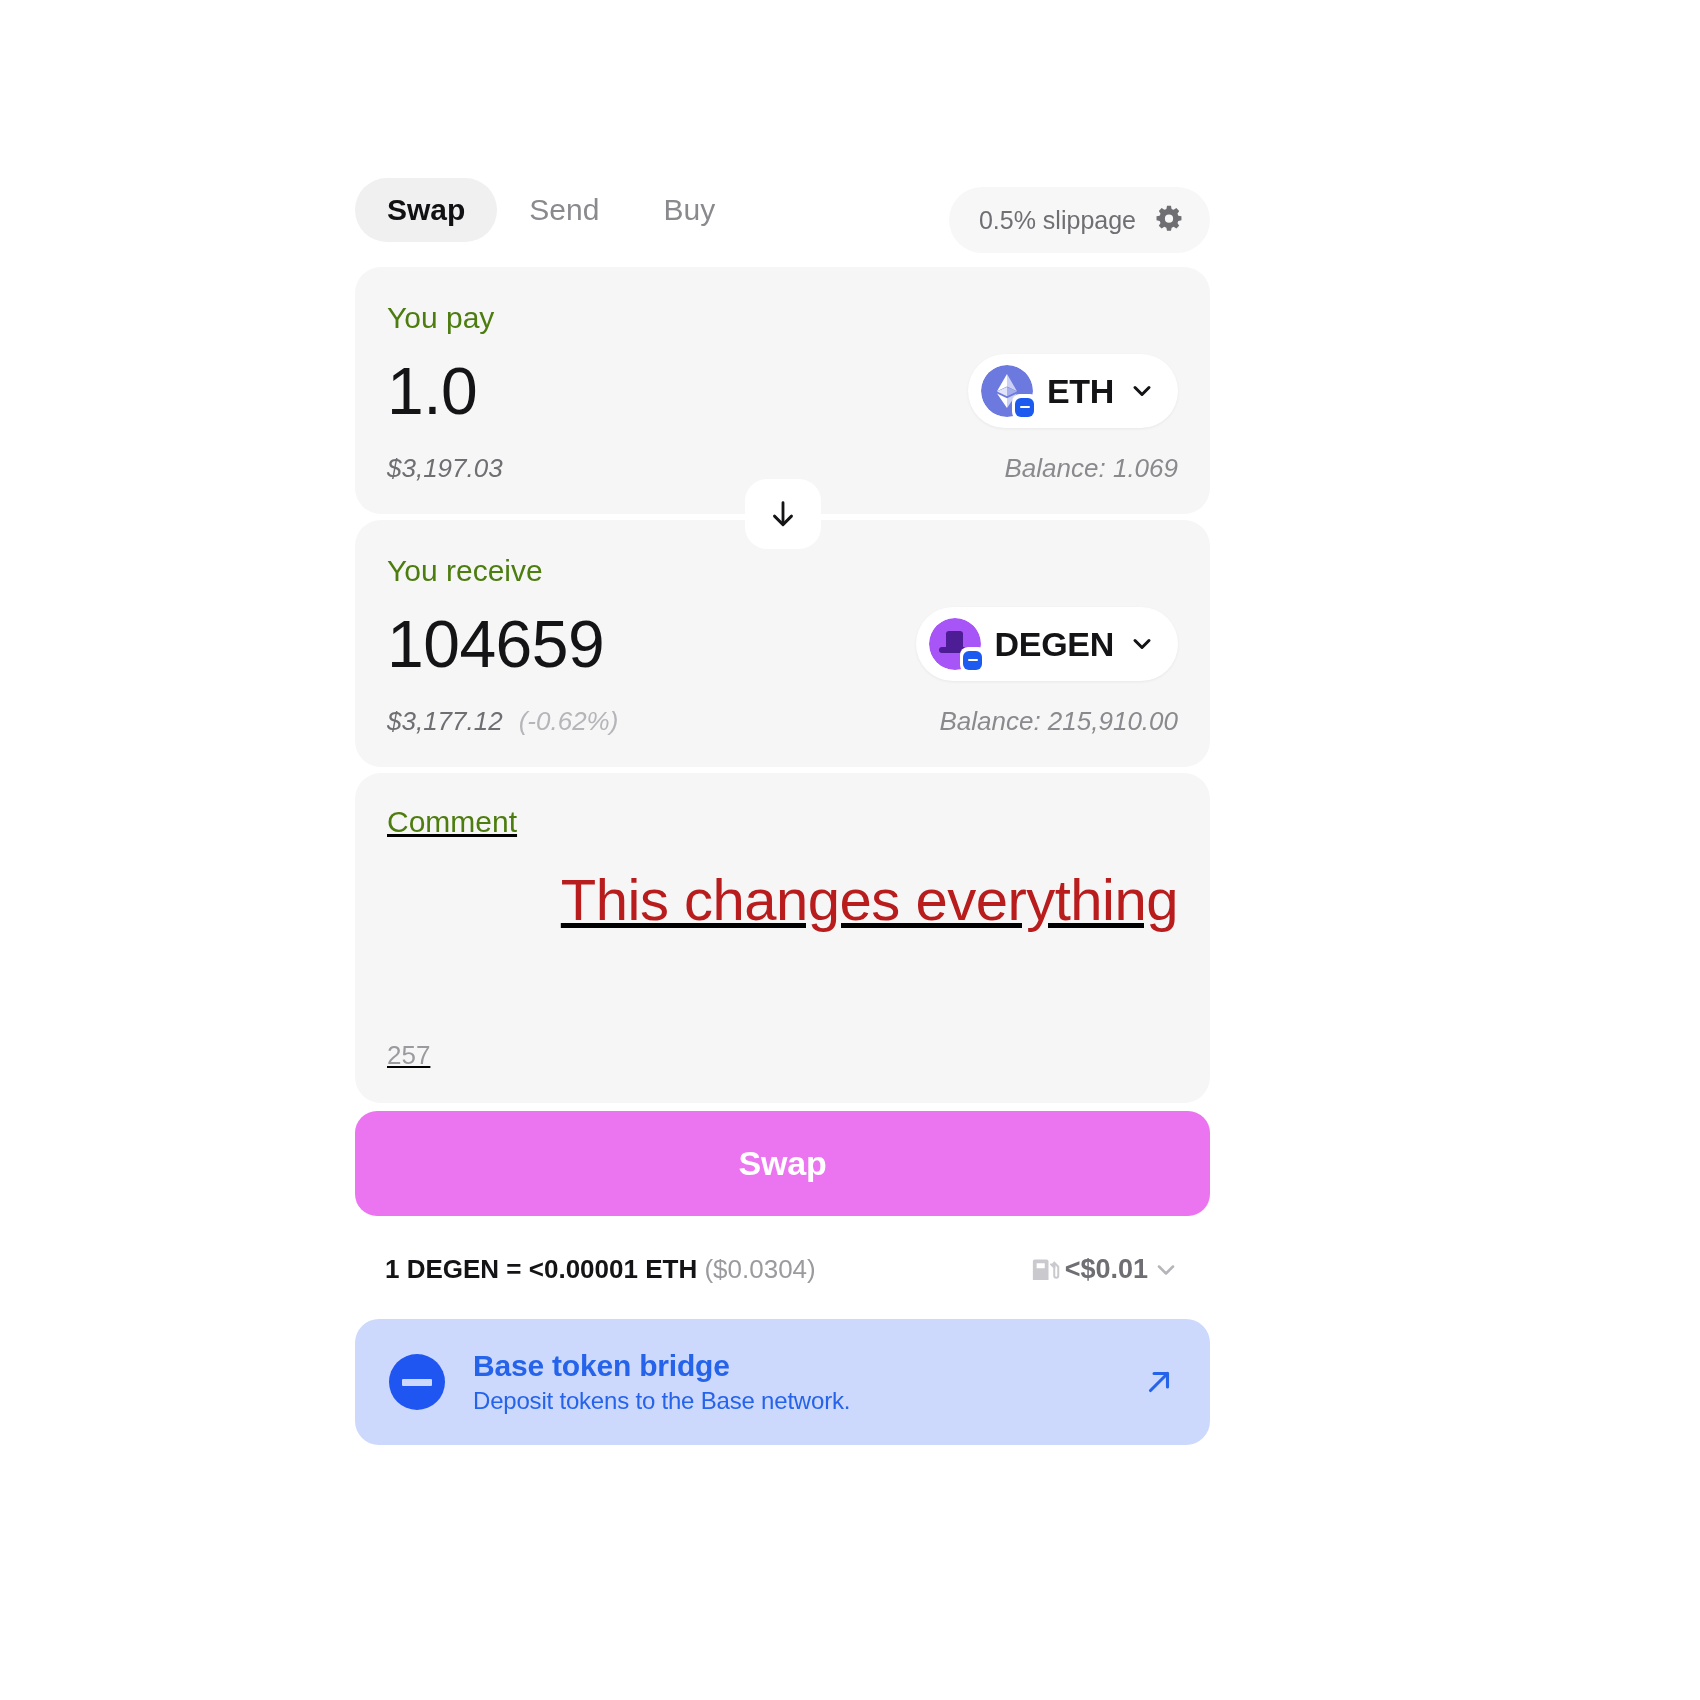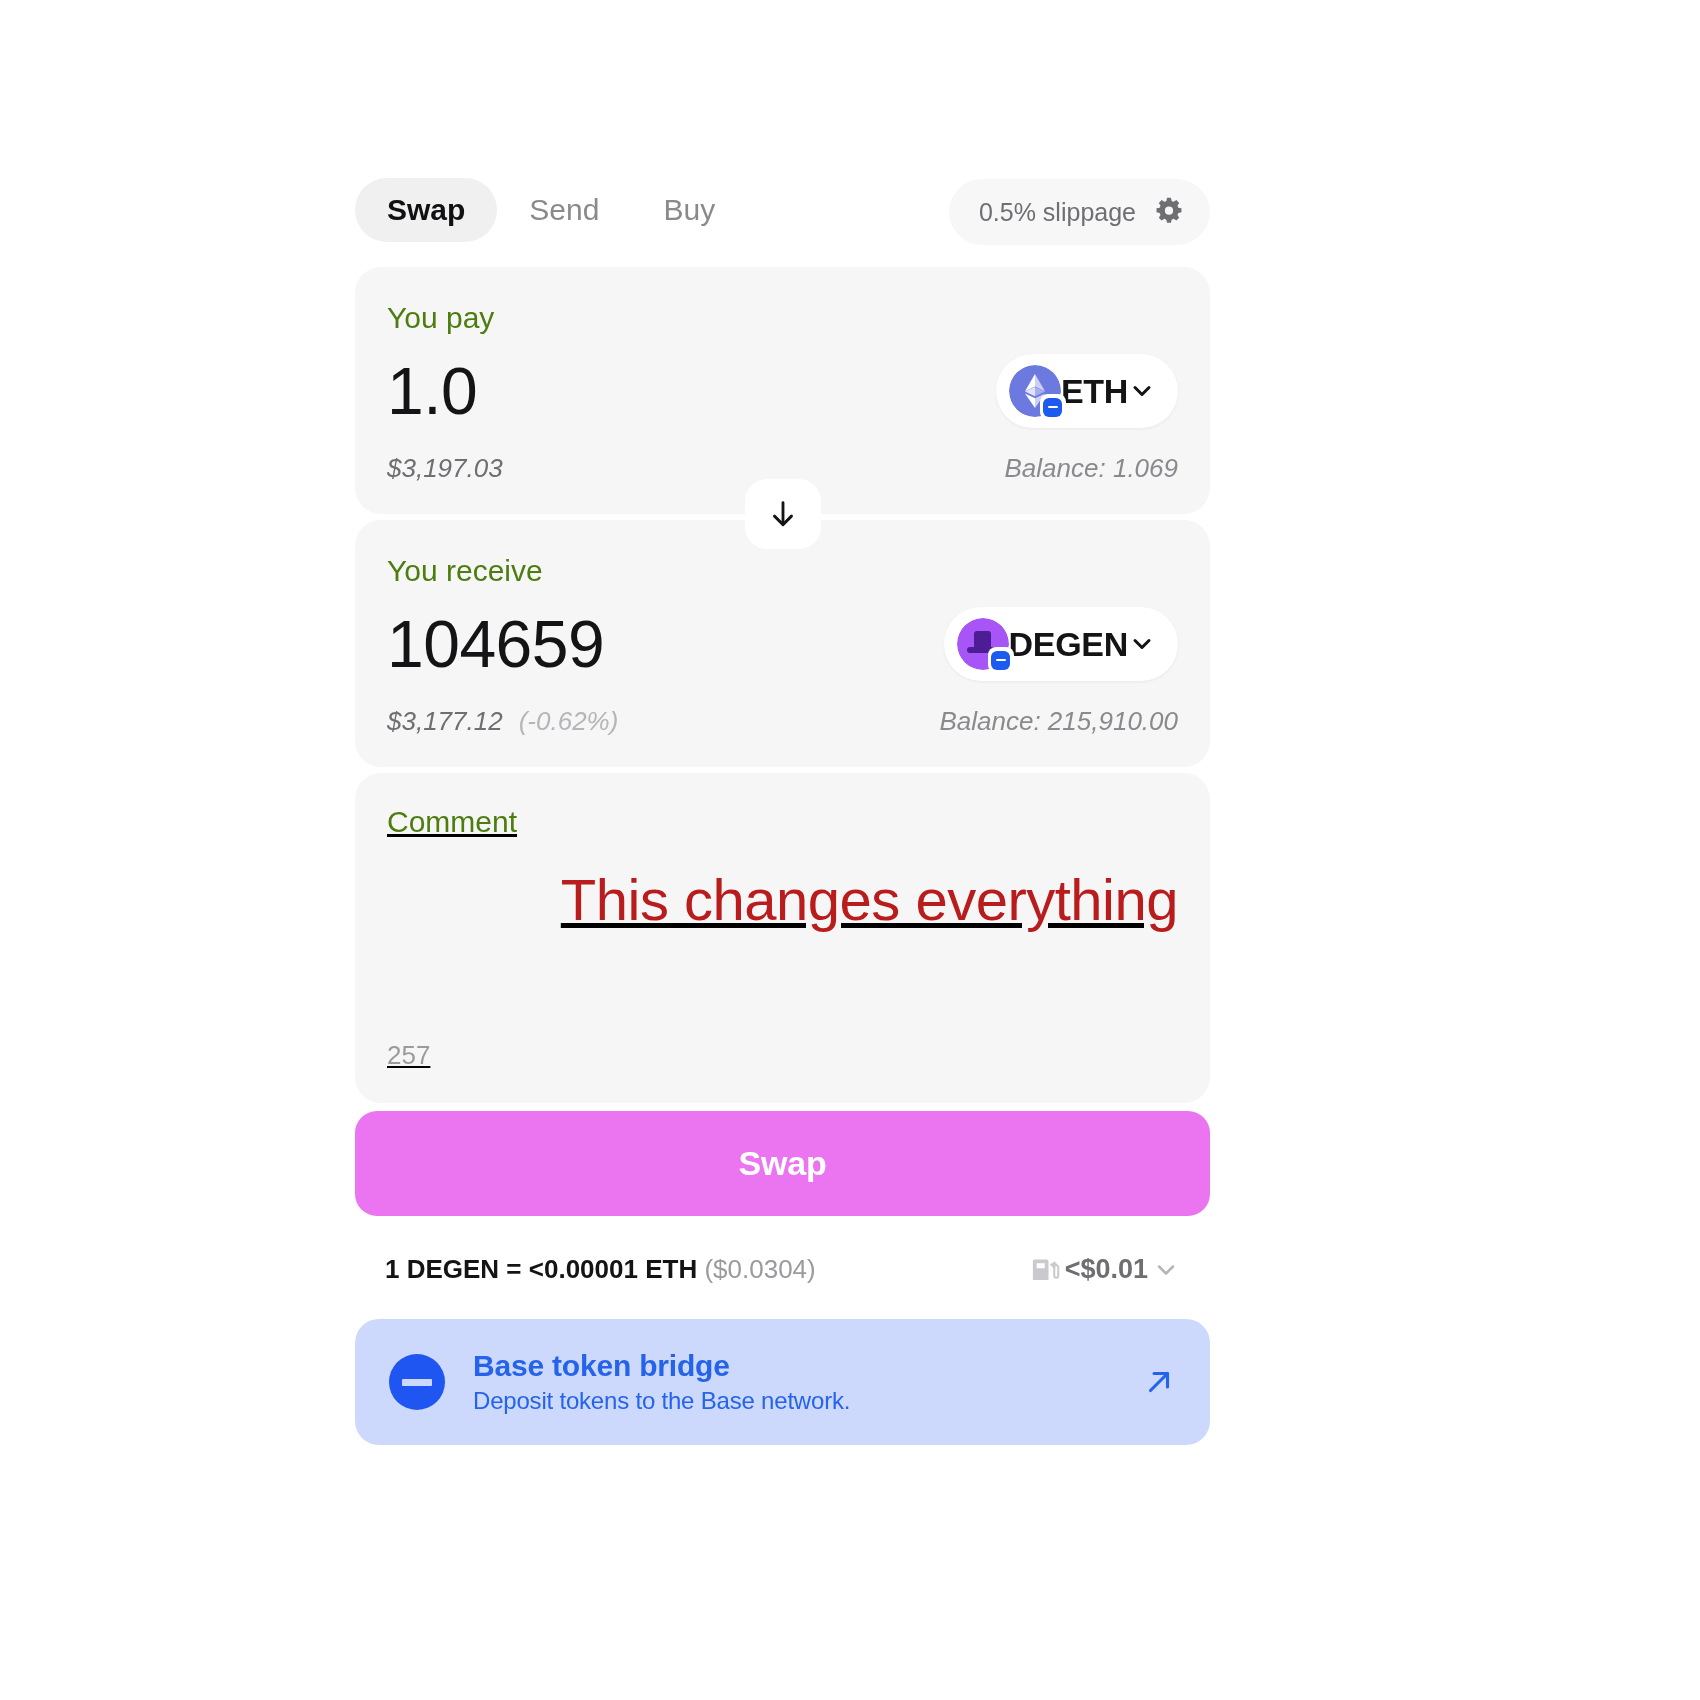--- a/index.html
+++ b/index.html
@@ -37,21 +37,21 @@
     white-space: nowrap;
   }
   .tab.active {
     background: #f0f0f0;
     color: #111113;
     font-weight: 700;
   }
   .slippage-pill {
     position: absolute;
     right: 0;
-    top: 4px;
+    top: 12px;
     display: flex;
     align-items: center;
     gap: 16px;
     background: #f7f7f7;
     border-radius: 36px;
     padding: 16px 24px 16px 30px;
     cursor: pointer;
   }
   .slippage-text {
     font-size: 25px;
@@ -90,20 +90,21 @@
     border: none;
     outline: none;
     font-family: inherit;
     padding: 0;
     width: 520px;
   }
 
   .token-chip {
     display: flex;
     align-items: center;
+    gap: 14px;
     background: #ffffff;
     border-radius: 44px;
     padding: 11px 22px 11px 13px;
     cursor: pointer;
     box-shadow: 0 1px 3px rgba(0,0,0,0.06);
     flex: none;
   }
   .token-logo-wrap {
     position: relative;
     width: 52px;

